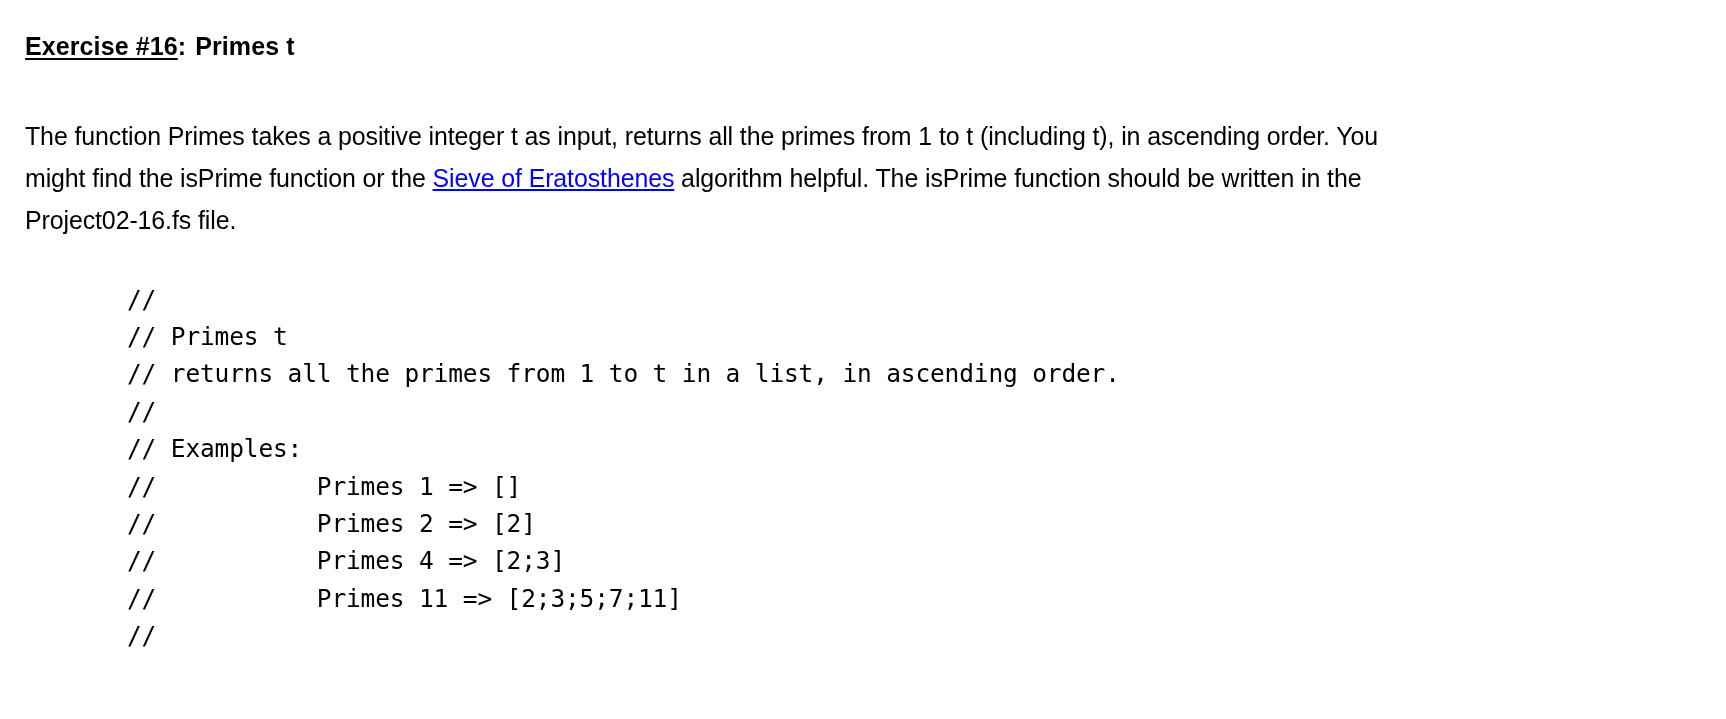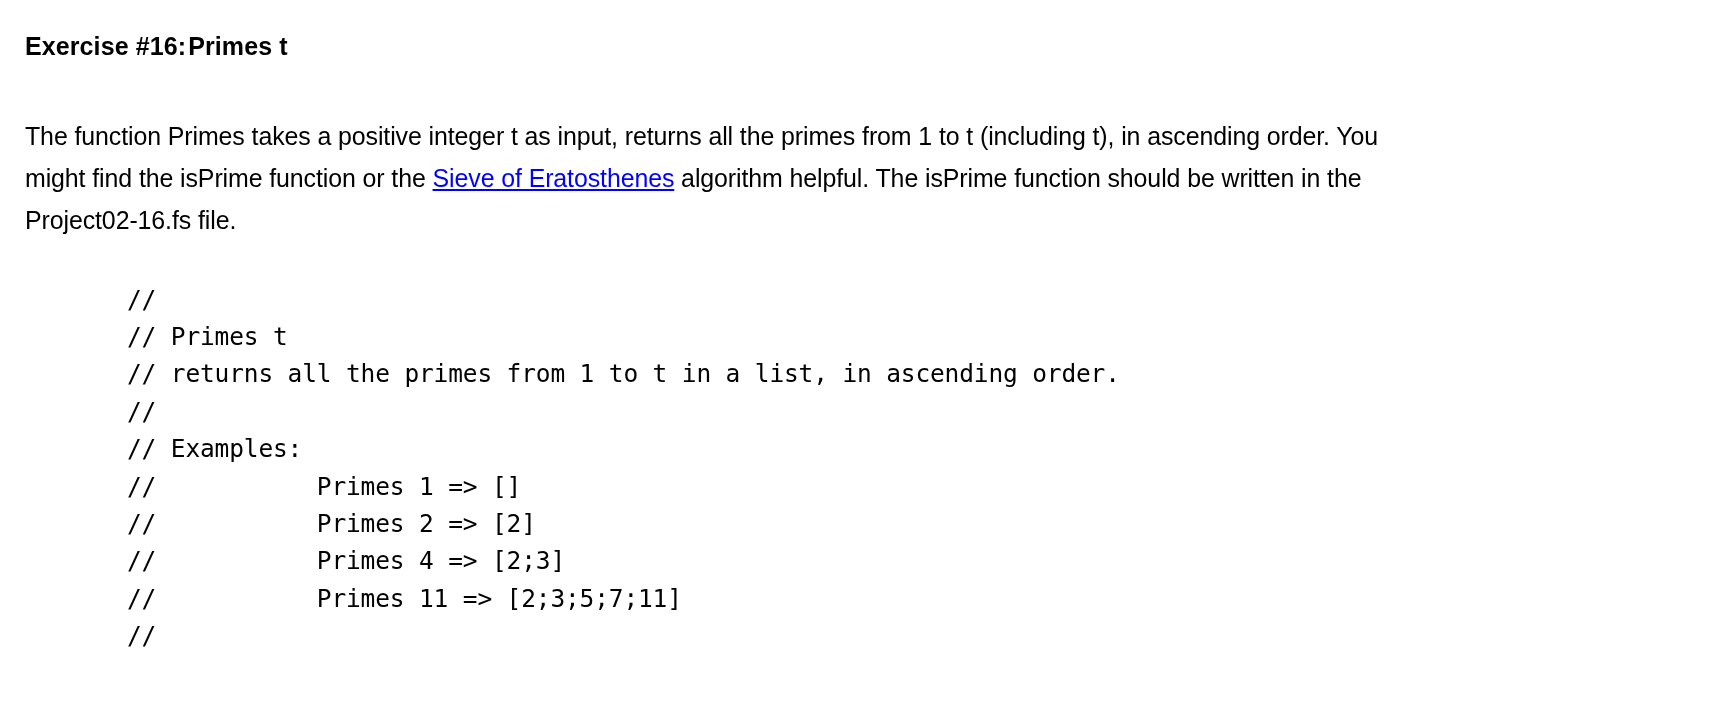--- a/index.html
+++ b/index.html
@@ -29,30 +29,31 @@
     position: absolute;
     left: 25px;
     top: 14px;
     font-size: 25px;
     font-weight: bold;
     line-height: 1.2;
     white-space: nowrap;
     letter-spacing: 0.1px;
   }
   .heading .ex-label {
+    text-decoration: underline;
     text-underline-offset: 3px;
     text-decoration-thickness: 2px;
     text-align: center;
   }
   .heading .colon {
     text-decoration: none;
   }
   .heading .title-name {
     text-decoration: none;
-    margin-left: 2px;
+    margin-left: 9px;
   }
 
   
   .body-par {
     position: absolute;
     left: 25px;
     top: 88px;
     width: 1480px;
     font-family: "Liberation Sans", "DejaVu Sans", sans-serif;
     font-size: 26.5px;

